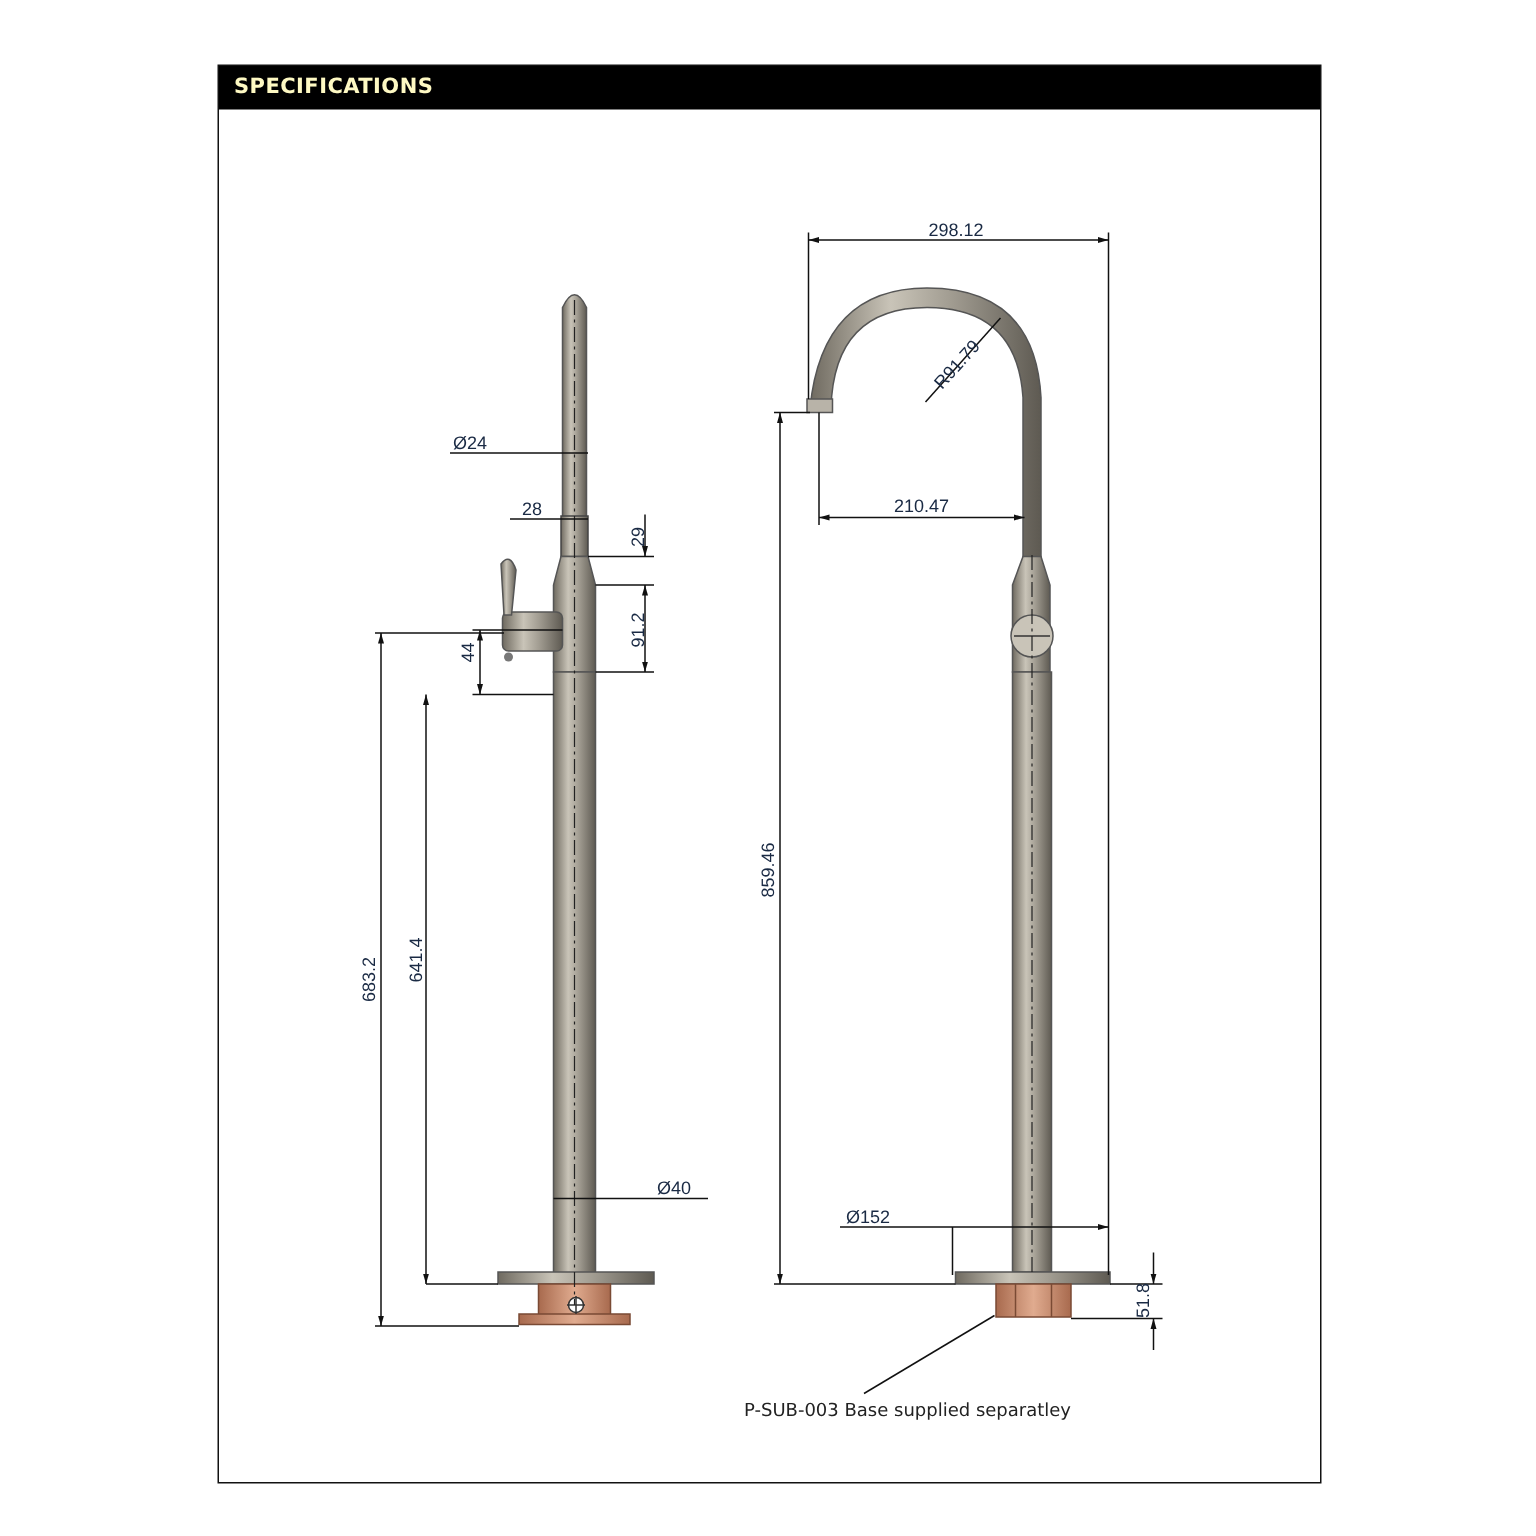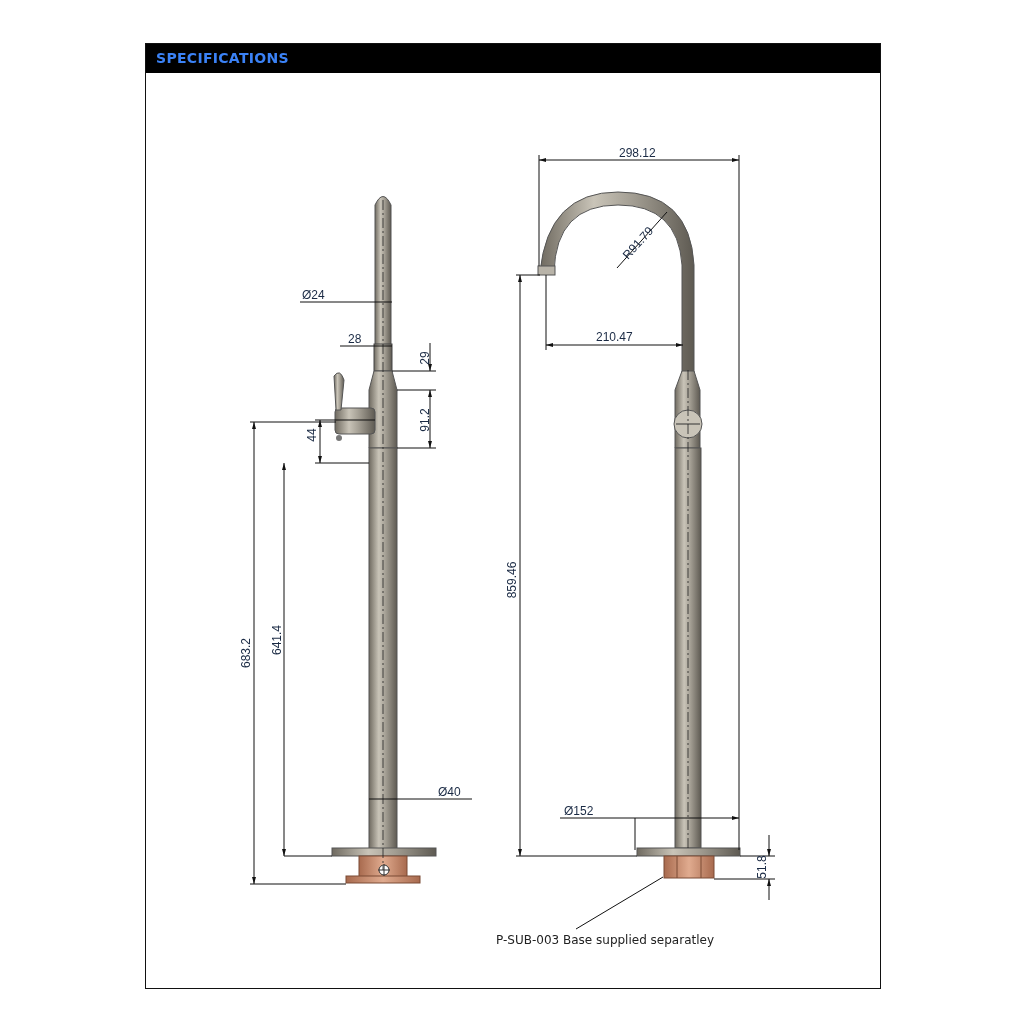--- a/index.html
+++ b/index.html
@@ -1,18 +1,18 @@
 <!DOCTYPE html>
 <html><head>
 <meta charset="utf-8">
 <style>
   html,body{margin:0;padding:0;background:#fff;}
   body{width:1024px;height:1024px;position:relative;font-family:"Liberation Sans",sans-serif;}
   .frame{position:absolute;left:145px;top:43px;width:736px;height:946px;border:1.5px solid #111;box-sizing:border-box;}
-  .header{position:absolute;left:0;top:0;right:0;height:29px;background:#000;color:#3b82f6;font-weight:bold;font-size:14px;letter-spacing:0.3px;line-height:29px;padding-left:10px;font-family:"DejaVu Sans",sans-serif;}
+  .header{position:absolute;left:0;top:0;right:0;height:29px;background:#000;color:#fef9c3;font-weight:bold;font-size:14px;letter-spacing:0.3px;line-height:29px;padding-left:10px;font-family:"DejaVu Sans",sans-serif;}
   svg{position:absolute;left:0;top:0;}
   .dim{font-family:"Liberation Sans",sans-serif;font-size:12px;fill:#1a2a44;}
   .note{font-family:"DejaVu Sans",sans-serif;font-size:12px;fill:#222;}
 </style>
 </head>
 <body>
 
 <div class="frame">
   <div class="header">SPECIFICATIONS</div>
 </div>

